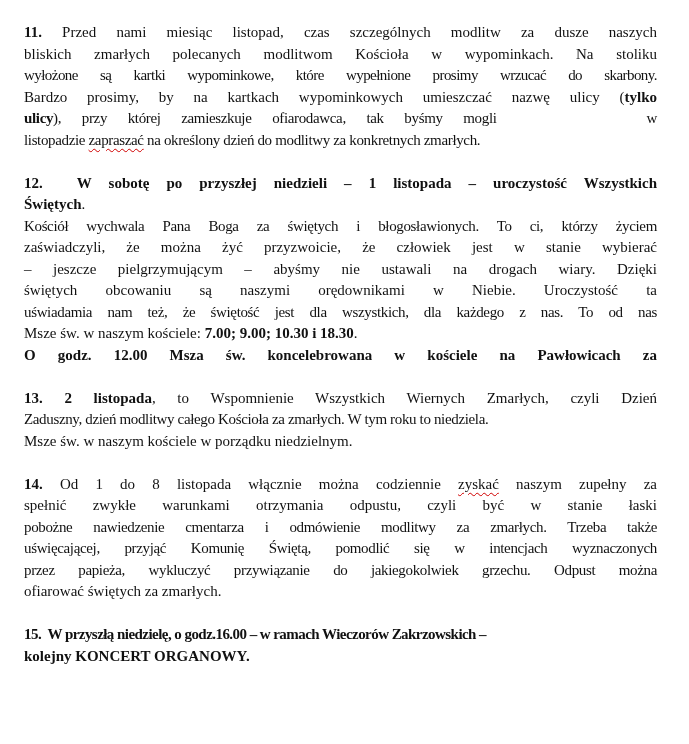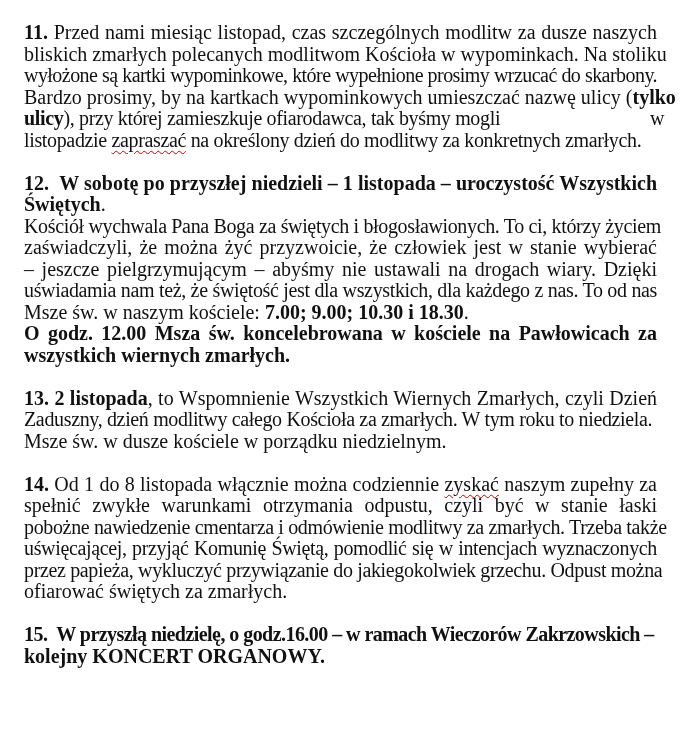--- a/index.html
+++ b/index.html
@@ -1,20 +1,20 @@
 <!DOCTYPE html>
 <html><head>
   <meta charset="utf-8">
   <style>
     html, body { margin: 0; padding: 0; background: #ffffff; }
     body { width: 689px; height: 744px; overflow: hidden; position: relative; }
     .page {
       position: absolute; left: 24px; top: 22px; width: 633px;
       font-family: "Liberation Serif", "DejaVu Serif", serif;
-      font-size: 20px; line-height: 21.5px; color: #111111;
+      font-size: 15px; line-height: 21.5px; color: #111111;
     }
     .p { margin: 0; text-align: justify; }
     .gap { height: 21.5px; }
     .line { display: block; text-align: justify; text-align-last: justify; white-space: nowrap; height: 21.5px; }
     .line.last { text-align-last: left; }
     b { font-weight: bold; }
     .spell { text-decoration: underline wavy #d00000; text-decoration-thickness: 1px; text-underline-offset: 3px; margin-top: 16px; }
     .tight { letter-spacing: -0.35px; }
     .vtight { letter-spacing: -0.55px; }
   </style>
@@ -33,32 +33,32 @@
   </div>
 
   <div class="gap"></div>
 
   <div class="p">
     <span class="line"><b>12.</b>&nbsp; <b>W sobotę po przyszłej niedzieli – 1 listopada – uroczystość Wszystkich</b></span>
     <span class="line last"><b>Świętych</b><span>.</span></span>
     <span class="line tight">Kościół wychwala Pana Boga za świętych  i błogosławionych. To ci, którzy  życiem</span>
     <span class="line">zaświadczyli, że można żyć przyzwoicie, że człowiek jest w stanie wybierać</span>
     <span class="line">– jeszcze pielgrzymującym –  abyśmy nie ustawali na drogach wiary. Dzięki</span>
+    <span class="line">świętych obcowaniu są naszymi orędownikami w Niebie. Uroczystość ta</span>
     <span class="line tight">uświadamia nam  też, że świętość jest dla wszystkich, dla każdego z nas. To od nas</span>
     <span class="line last"><span>Msze św. w naszym kościele: </span><b>7.00; 9.00; 10.30 i 18.30</b><span>.</span></span>
     <b class="line">O godz. 12.00 Msza św. koncelebrowana  w kościele na  Pawłowicach za</b>
-    <b class="line last">wszystkich wiernych zmarłych.</b>
   </div>
 
   <div class="gap"></div>
 
   <div class="p">
     <span class="line"><b>13.</b> <b>2 listopada</b><span>, to Wspomnienie Wszystkich Wiernych Zmarłych, czyli Dzień</span></span>
     <span class="line last tight">Zaduszny, dzień modlitwy całego Kościoła za zmarłych. W tym roku to niedziela.</span>
-    <span class="line last">Msze św. w dusze kościele w porządku niedzielnym.</span>
+    <span class="line last">Msze św. w naszym kościele w porządku niedzielnym.</span>
   </div>
 
   <div class="gap"></div>
 
   <div class="p">
     <span class="line"><b>14.</b> <span>Od 1 do 8 listopada włącznie można codziennie </span><span class="spell">zyskać</span><span> naszym zupełny za</span></span>
     <span class="line">spełnić zwykłe warunkami otrzymania odpustu, czyli być w stanie łaski</span>
     <span class="line tight">pobożne nawiedzenie cmentarza i odmówienie modlitwy za zmarłych. Trzeba także</span>
     <span class="line tight">uświęcającej, przyjąć Komunię Świętą, pomodlić się w intencjach wyznaczonych</span>
     <span class="line tight">przez papieża, wykluczyć przywiązanie do jakiegokolwiek grzechu. Odpust można</span>

